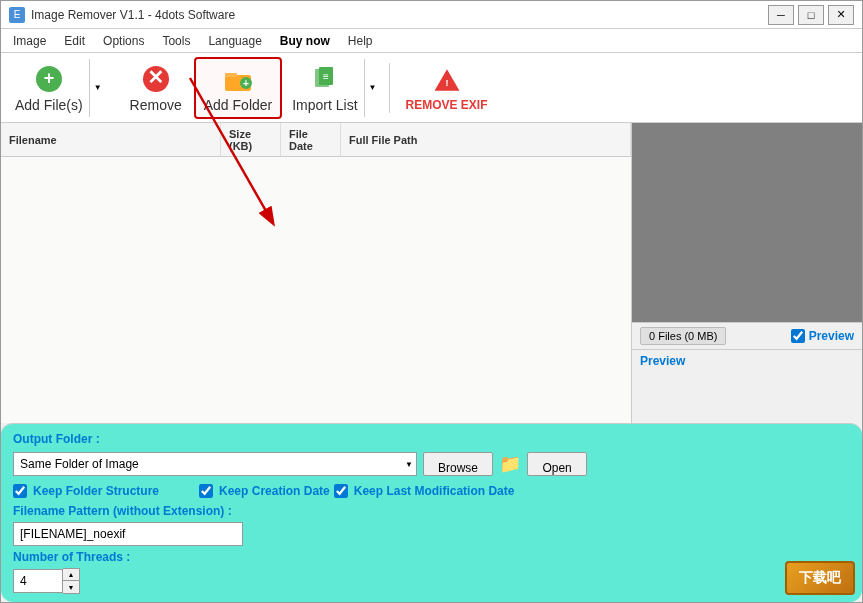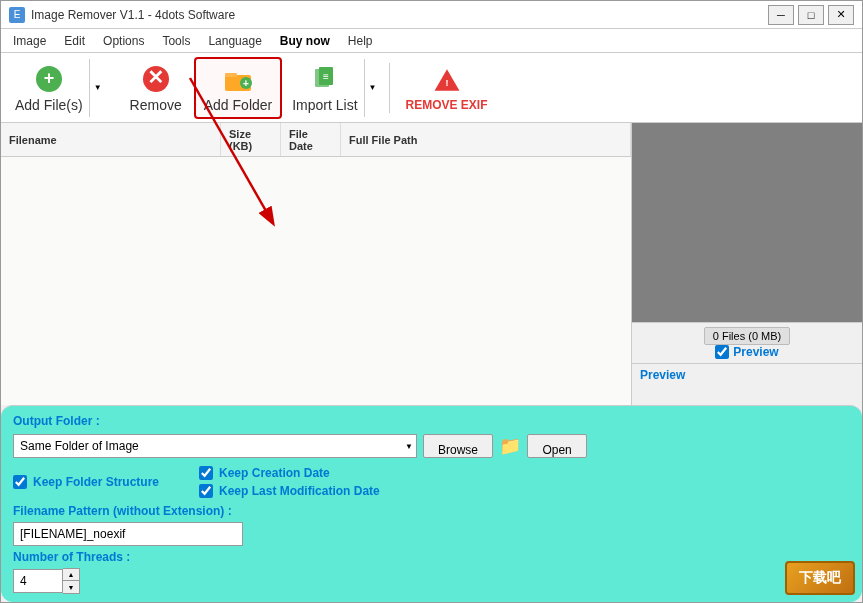--- a/index.html
+++ b/index.html
@@ -205,21 +205,20 @@
       background: #808080;
       border-bottom: 1px solid #ccc;
     }
     .preview-info {
       display: flex;
       align-items: center;
       justify-content: space-between;
       padding: 4px 8px;
       border-bottom: 1px solid #ccc;
       background: #f0f0f0;
-      flex-direction: column;
     }
     .files-count {
       background: #e0e0e0;
       border: 1px solid #bbb;
       padding: 2px 8px;
       font-size: 11px;
       border-radius: 2px;
     }
     .preview-checkbox-label {
       display: flex;
@@ -523,21 +522,21 @@
       <button class="browse-btn">Browse</button>
       <div style="font-size:18px;">📁</div>
       <button class="browse-btn">Open</button>
     </div>
 
     <div class="options-row">
       <label class="checkbox-label">
         <input type="checkbox" checked="" style="">
         <span>Keep Folder Structure</span>
       </label>
-      <div style="display:flex;flex-direction:column;gap:4px;">
+      <div style="display:flex;flex-direction:row;gap:4px;">
         <label class="checkbox-label">
           <input type="checkbox" checked="" style="">
           <span>Keep Creation Date</span>
         </label>
         <label class="checkbox-label">
           <input type="checkbox" checked="" style="">
           <span>Keep Last Modification Date</span>
         </label>
       </div>
     </div>

